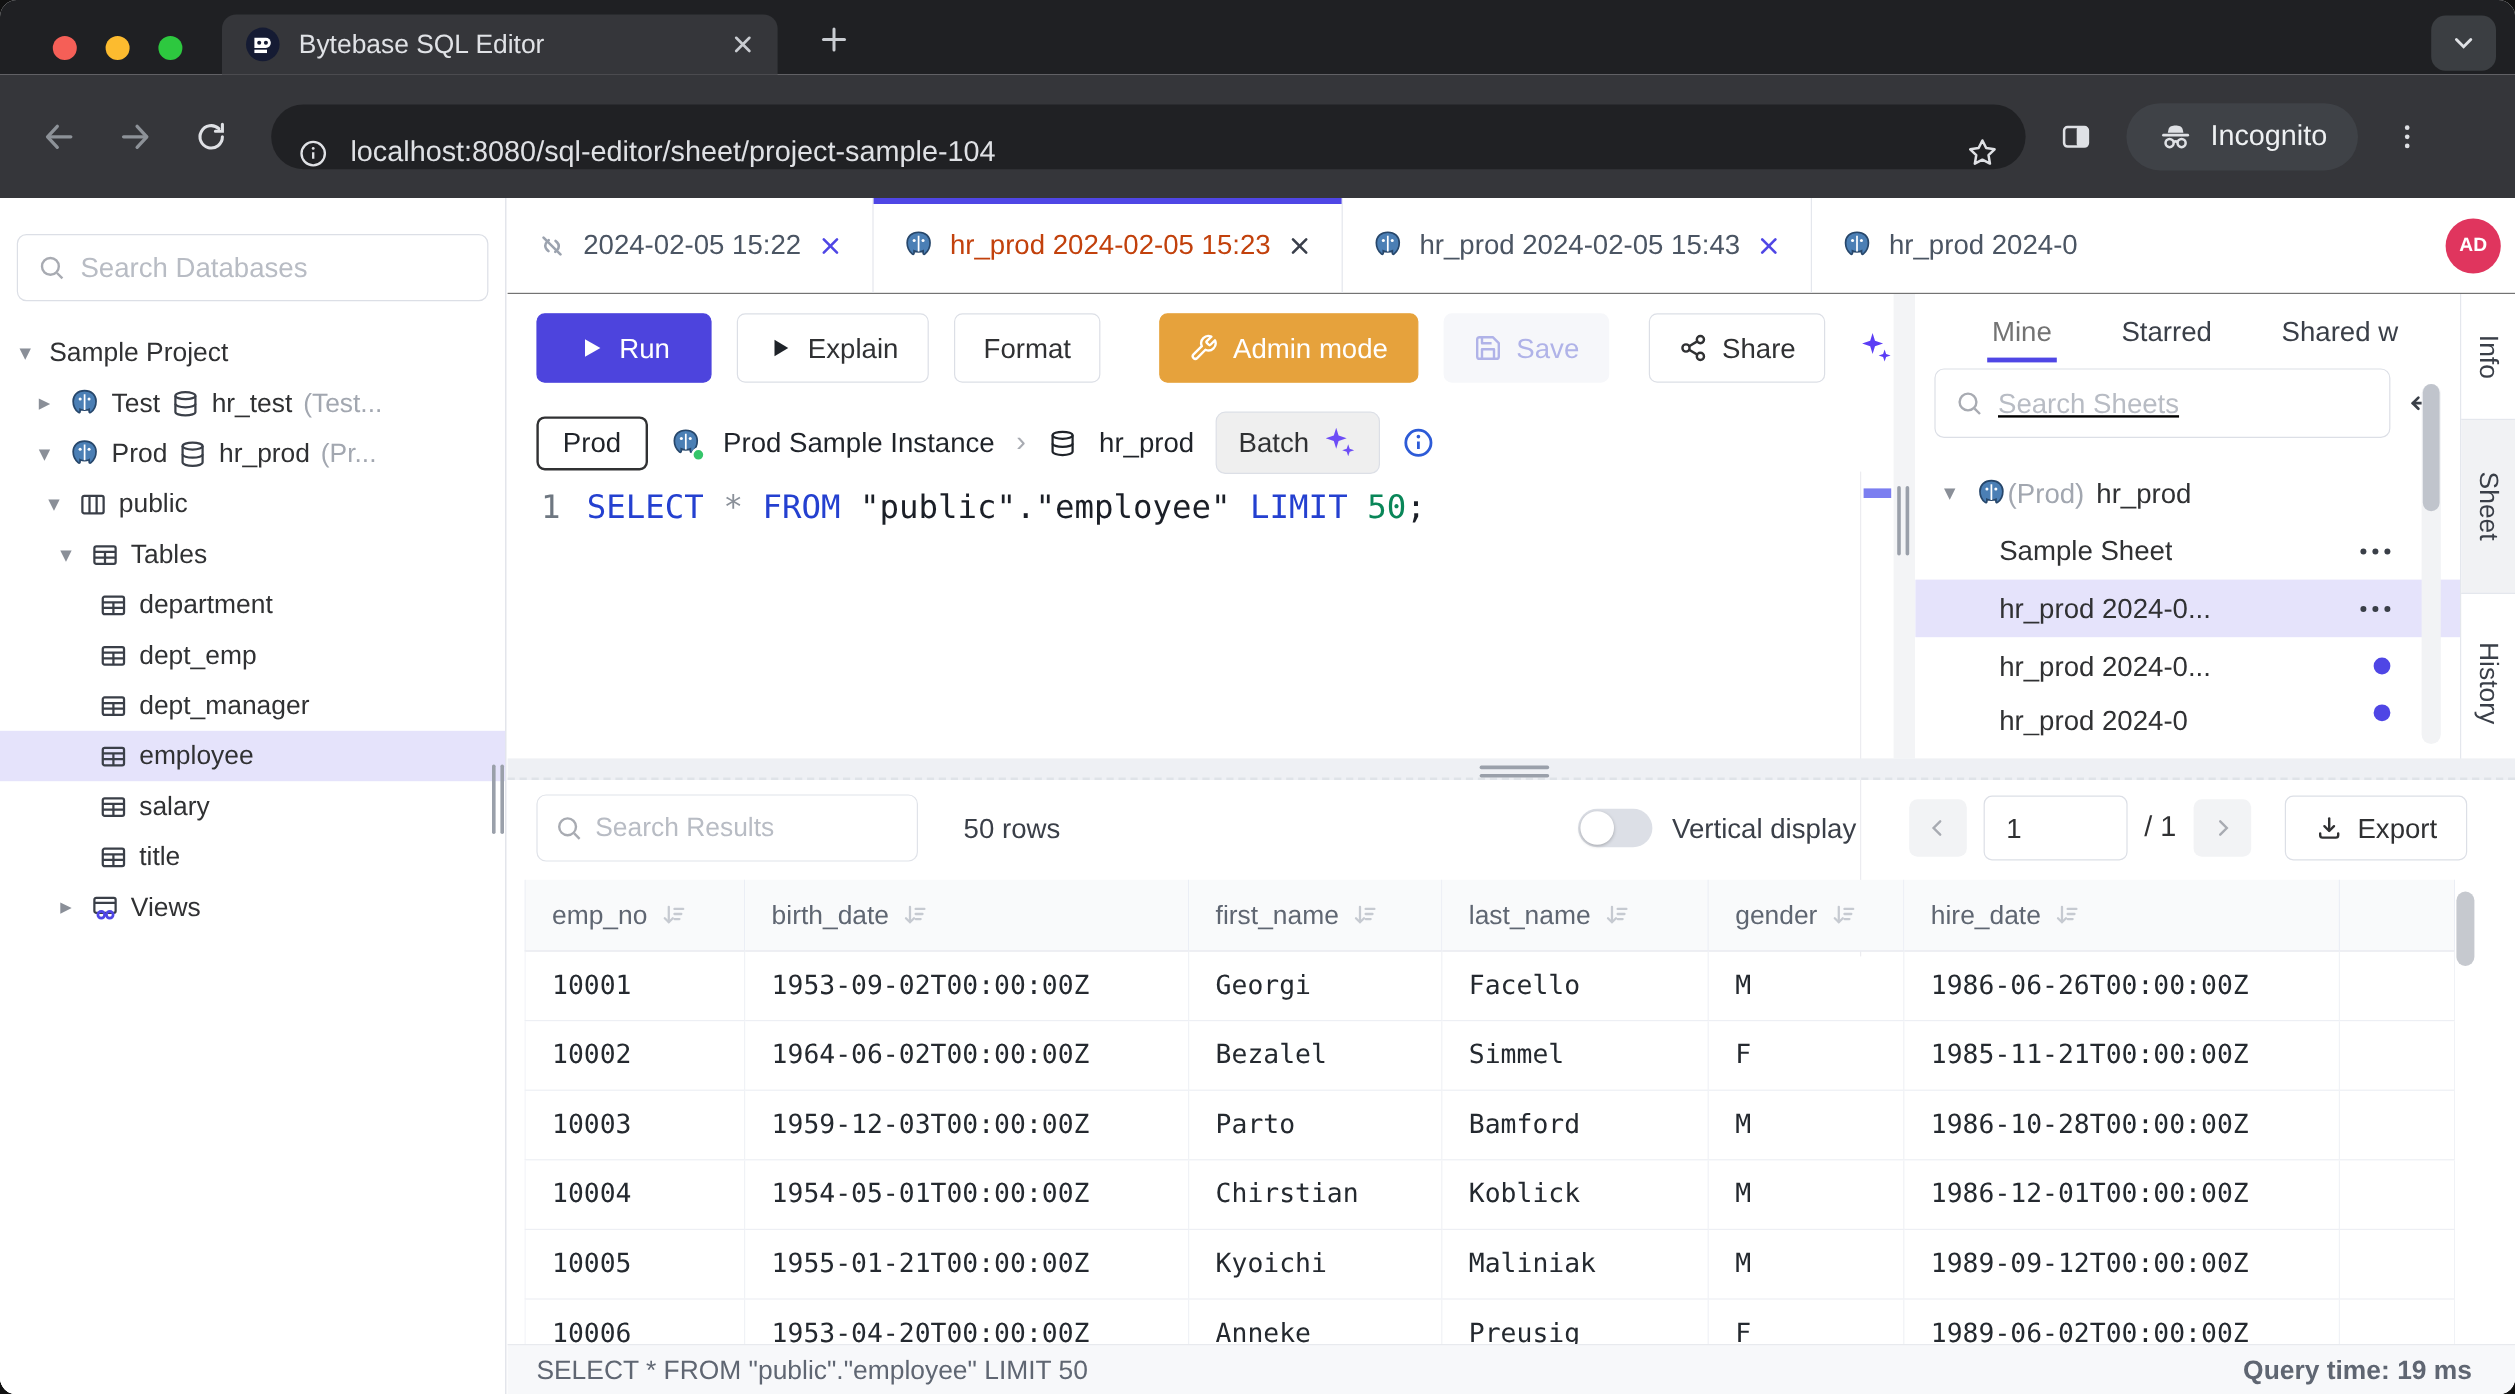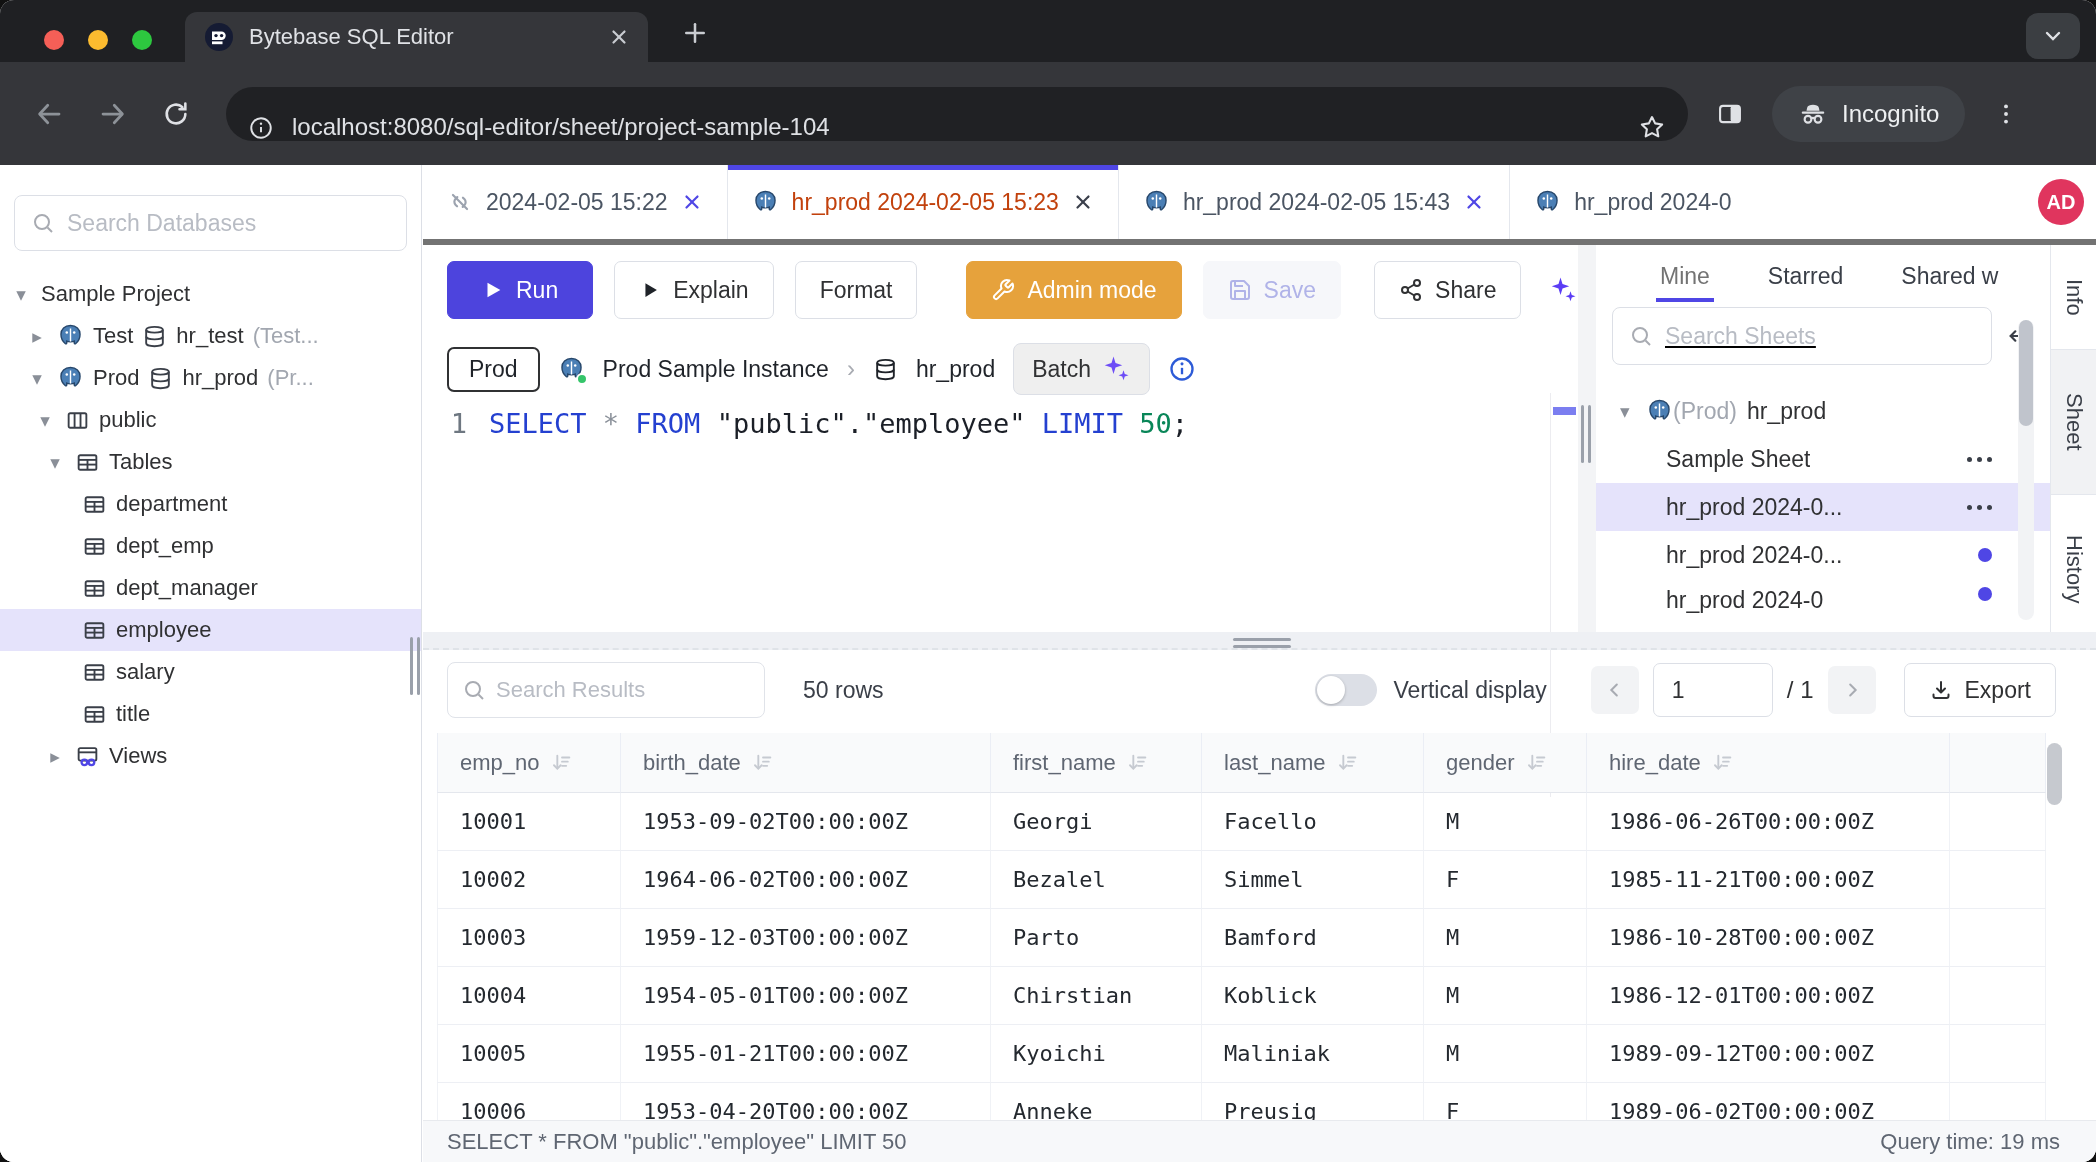--- a/index.html
+++ b/index.html
@@ -61,33 +61,33 @@
   .trow .ic { color:#3a3f48; }
 
   
   .vhandle { position:absolute; display:flex; gap:4px; }
   .vhandle i { display:block; width:3px; height:58px; background:#9aa0aa; border-radius:2px; }
   .hhandle { position:absolute; display:flex; flex-direction:column; gap:4px; }
   .hhandle i { display:block; height:3px; width:58px; background:#9aa0aa; border-radius:2px; }
 
   
   .wstabs { position:absolute; left:423px; top:0; right:0; height:80px; background:#fff;
-            border-bottom:6px solid #737373; display:flex; align-items:stretch; }
+            border-bottom:1px solid #737373; display:flex; align-items:stretch; }
   .etabs { display:flex; }
   .wtab { display:flex; align-items:center; gap:13px; padding:0 24px; border-right:1px solid #e4e7ed;
           font-size:23px; color:#4b5563; position:relative; white-space:nowrap; }
   .wtab .close { color:#4f46e5; }
   .wtab.active { color:#c2410c; }
   .wtab.active .close { color:#3a3f4b; }
   .wtab.active::before { content:""; position:absolute; left:0; top:0; right:0; height:5px; background:#4f46e5; }
   .wtab.clip { width:280px; overflow:hidden; padding-right:0; border-right:none; }
   .wtab .ic.dim { color:#9ca3af; }
   .ts-plus { color:#4b5563; align-self:center; margin:0 16px 0 10px; }
   .avatar { align-self:center; width:46px; height:46px; border-radius:50%; background:#e0355e; color:#fff;
-            display:flex; align-items:center; justify-content:center; font-size:20px; font-weight:bold; margin-right:12px; }
+            display:flex; align-items:center; justify-content:center; font-size:16px; font-weight:bold; margin-right:12px; }
 
   
   .toolbar { position:absolute; left:447px; top:95px; height:60px; display:flex; gap:21px; align-items:center; }
   .btn { display:inline-flex; align-items:center; gap:12px; height:58px; padding:0 24px; border-radius:7px;
          font-size:23px; border:1px solid #dcdfe6; background:#fff; color:#303133; }
   .btn .ic { color:inherit; }
   .btn-run { background:#4d44dd; border-color:#4d44dd; color:#fff; padding:0 34px; }
   .btn-admin { background:#e6a23c; border-color:#e6a23c; color:#fff; margin-left:28px; }
   .btn-save { background:#f6f7fa; border-color:#f6f7fa; color:#b0b3e8; }
   .btn-share { margin-left:12px; }
@@ -182,21 +182,21 @@
            display:flex; align-items:center; padding-left:22px; color:#24292f;
            font-family:"DejaVu Sans Mono", monospace; font-size:22px; white-space:nowrap; overflow:hidden; }
   .dcell:first-child { border-left:1px solid #f0f2f6; }
   .tscroll { position:absolute; right:34px; top:575px; width:15px; height:372px; }
   .tscroll .thumb { position:absolute; top:3px; left:0; right:0; height:62px; background:#c6c9cf; border-radius:8px; }
 
   
   .statusbar { position:absolute; left:423px; bottom:0; right:0; height:42px; background:#f7f8fa;
                border-top:1px solid #e8eaee; display:flex; align-items:center; padding:0 36px 0 24px;
                font-size:22px; color:#5f6672; }
-  .statusbar .qtime { margin-left:auto; }
+  .statusbar .qtime { margin-left:auto;font-weight:bold; }
 </style>
 </head>
 <body>
 
 <div class="window">
 
   <div class="tabbar">
     <div class="lights">
       <span class="light l-red"></span>
       <span class="light l-yellow"></span>

